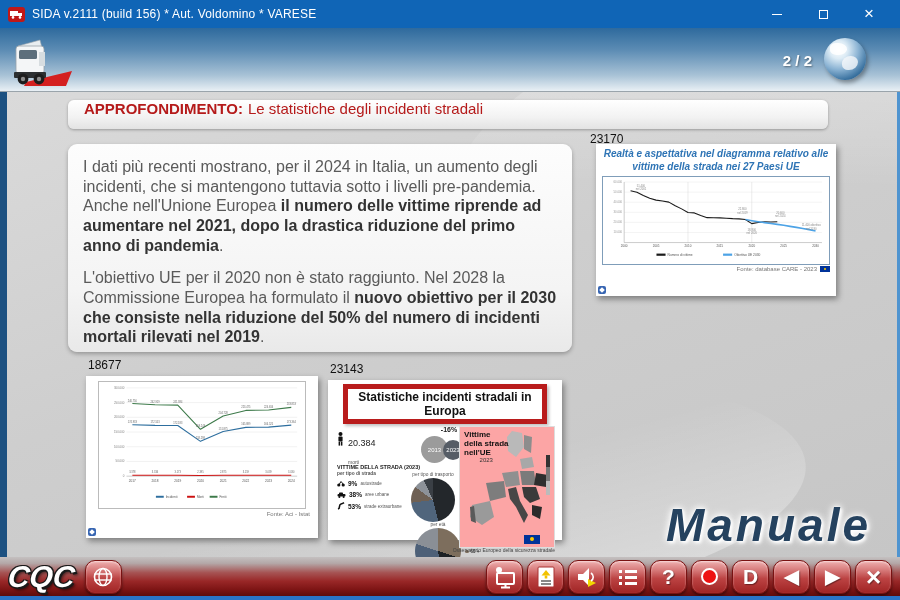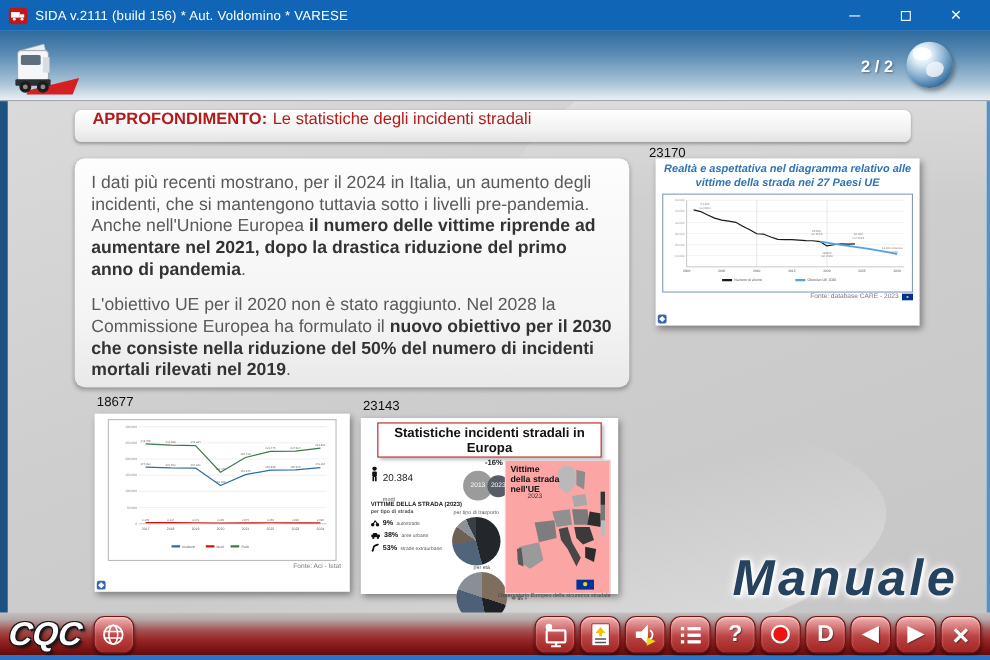--- a/index.html
+++ b/index.html
@@ -68,21 +68,21 @@
   .eu-flag::after { content:""; position:absolute; left:3.5px; top:2px; width:2.5px; height:2.5px; background:#fc0; border-radius:50%; }
 
   .thumb2 { left:79px; top:276px; width:234px; height:172px; }
   .thumb2 .card { left:0; top:8px; width:232px; height:162px; padding:5px 6px 2px; }
   .c2-title { color:#2e74b5; font-size:13px; font-weight:bold; font-style:italic; text-align:center; margin-bottom:2px; }
   .c2-box { border:1px solid #bbb; background:#fff; margin:0 6px; }
   .c2-src { font-size:6px; color:#777; text-align:right; margin-top:2px; margin-right:2px; }
 
   .thumb3 { left:321px; top:280px; width:236px; height:168px; }
   .thumb3 .card { left:0; top:8px; width:234px; height:160px; padding:4px 5px; }
-  .c3-titlebox { width:204px; margin:0 auto; border:1px solid #b91c1c; box-shadow:2px 2px 3px rgba(0,0,0,.25);
+  .c3-titlebox { width:204px; margin:0 auto; border:5px solid #b91c1c; box-shadow:2px 2px 3px rgba(0,0,0,.25);
     font-size:12px; font-weight:bold; color:#111; text-align:center; padding:1px 0; background:#fff; }
   .c3-body { position:relative; height:128px; }
   .deaths { position:absolute; left:4px; top:8px; display:flex; align-items:flex-start; gap:4px; }
   .deaths .num { font-size:9px; font-weight:normal; color:#222; line-height:1; }
   .deaths .lab { font-size:5px; color:#555; }
   .pct-change { position:absolute; left:86px; top:2px; width:60px; text-align:center; }
   .pct-change .pc { font-size:7px; font-weight:bold; color:#222; }
   .circ-wrap { position:relative; height:30px; margin-top:1px; }
   .circ1 { position:absolute; left:2px; top:2px; width:27px; height:27px; border-radius:50%; background:#9b9b9b;
     color:#fff; font-size:6px; display:flex; align-items:center; justify-content:center; }

